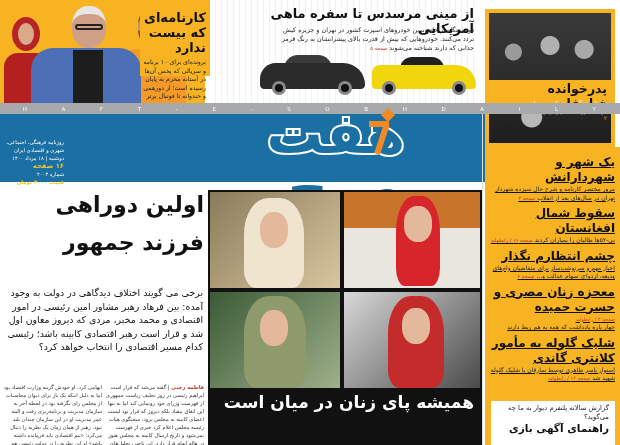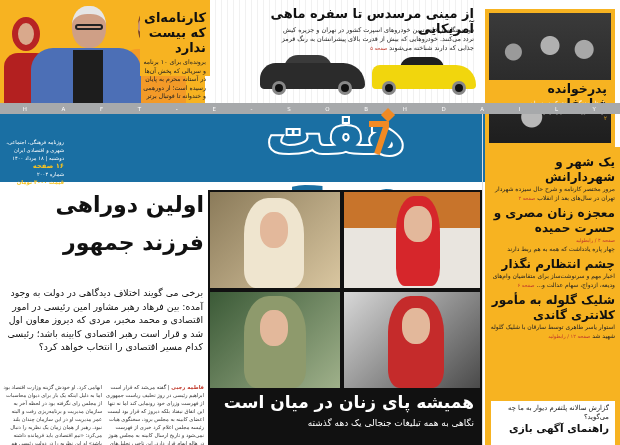--- a/index.html
+++ b/index.html
@@ -78,21 +78,21 @@
   .t2 { left:136px; top:2px; width:136px; height:96px; background:linear-gradient(180deg,#c8742b 0 38%,#e9e5df 38%); }
   .t3 { left:2px; top:102px; width:130px; height:96px; background:linear-gradient(135deg,#3b5a37,#9fb08a); }
   .t4 { left:136px; top:102px; width:136px; height:96px; background:linear-gradient(135deg,#d8d8d8,#4a4a4a); }
   .face { position:absolute; width:28px; height:36px; border-radius:45%; background:#e3b89b; }
   .scarf { position:absolute; border-radius:40% 40% 20% 20%; }
   #photo-caption { position:absolute; left:0; top:200px; width:274px; height:55px; background:#111; }
   #photo-title { position:absolute; right:8px; top:2px; font-size:17px; font-weight:bold; color:#fff; }
   #photo-sub { position:absolute; right:8px; top:28px; font-size:9px; color:#fff; }
 
   
-  #right-col { position:absolute; left:485px; top:147px; width:135px; height:298px; background:#f7b321; }
+  #right-col { position:absolute; left:485px; top:147px; width:135px; height:298px; background:#f7b321;text-decoration:underline; }
   .rc-head { font-size:12px; font-weight:bold; line-height:15px; color:#111; }
   .rc-text { font-size:6px; line-height:8.5px; color:#222; }
   .rc-ref { font-size:5px; color:#c0392b; }
   .rc-item { padding:2px 5px 2px 5px; }
   #ad-box { position:absolute; left:6px; top:254px; width:124px; height:44px; background:#fff; padding:3px 6px; }
   #ad-head { font-size:10.5px; font-weight:bold; color:#111; }
   #ad-text { font-size:6.8px; line-height:9px; color:#222; }
   #divider-v { position:absolute; left:482px; top:114px; width:1px; height:331px; background:#ddd; }
 </style>
 </head>
@@ -213,44 +213,50 @@
   <div class="tile t3">
     <div class="scarf" style="left:34px;top:4px;width:62px;height:92px;background:#8e9a6c"></div>
     <div class="face" style="left:50px;top:18px"></div>
   </div>
   <div class="tile t4">
     <div class="scarf" style="left:44px;top:4px;width:56px;height:92px;background:#c52b2b"></div>
     <div class="face" style="left:58px;top:16px"></div>
   </div>
   <div id="photo-caption" class="rtl">
     <div id="photo-title">همیشه پای زنان در میان است</div>
-    <div id="photo-sub">نگاهی به همه تبلیغات جنجالی یک دهه گذشته</div>
   </div>
 </div>
 
 <div id="right-col" class="rtl">
   <div class="rc-item" style="padding-top:8px">
     <div class="rc-head">یک شهر و شهردارانش</div>
     <div class="rc-text">
       <span>مرور مختصر کارنامه و شرح حال سیزده شهردار تهران در سال‌های بعد از انقلاب</span>
       <span class="rc-ref">صفحه ۲</span>
     </div>
   </div>
   <div class="rc-item">
+    <div class="rc-head">سقوط شمال افغانستان</div>
+    <div class="rc-text">
+      <span>بی-۵۲ها طالبان را بمباران کردند</span>
+      <span class="rc-ref">صفحه ۱۶ / رابطولید</span>
+    </div>
+  </div>
+  <div class="rc-item">
+    <div class="rc-head">چشم انتظارم نگذار</div>
+    <div class="rc-text">
+      <span>اخبار مهم و سرنوشت‌ساز برای متقاضیان وام‌های ودیعه، ازدواج، سهام عدالت و...</span>
+      <span class="rc-ref">صفحه ۶</span>
+    </div>
+  </div>
+  <div class="rc-item">
     <div class="rc-head">معجزه زنان مصری و حسرت حمیده</div>
     <div class="rc-text">
       <span class="rc-ref">صفحه ۴ / رابطولید</span>
       <div>چهار پاره یادداشت که همه به هم ربط دارند</div>
-    </div>
-  </div>
-  <div class="rc-item">
-    <div class="rc-head">چشم انتظارم نگذار</div>
-    <div class="rc-text">
-      <span>اخبار مهم و سرنوشت‌ساز برای متقاضیان وام‌های ودیعه، ازدواج، سهام عدالت و...</span>
-      <span class="rc-ref">صفحه ۶</span>
     </div>
   </div>
   <div class="rc-item">
     <div class="rc-head">شلیک گلوله به مأمور کلانتری گاندی</div>
     <div class="rc-text">
       <span>استوار یاسر طاهری توسط سارقان با شلیک گلوله شهید شد</span>
       <span class="rc-ref">صفحه ۱۲ / رابطولید</span>
     </div>
   </div>
   <div id="ad-box">

